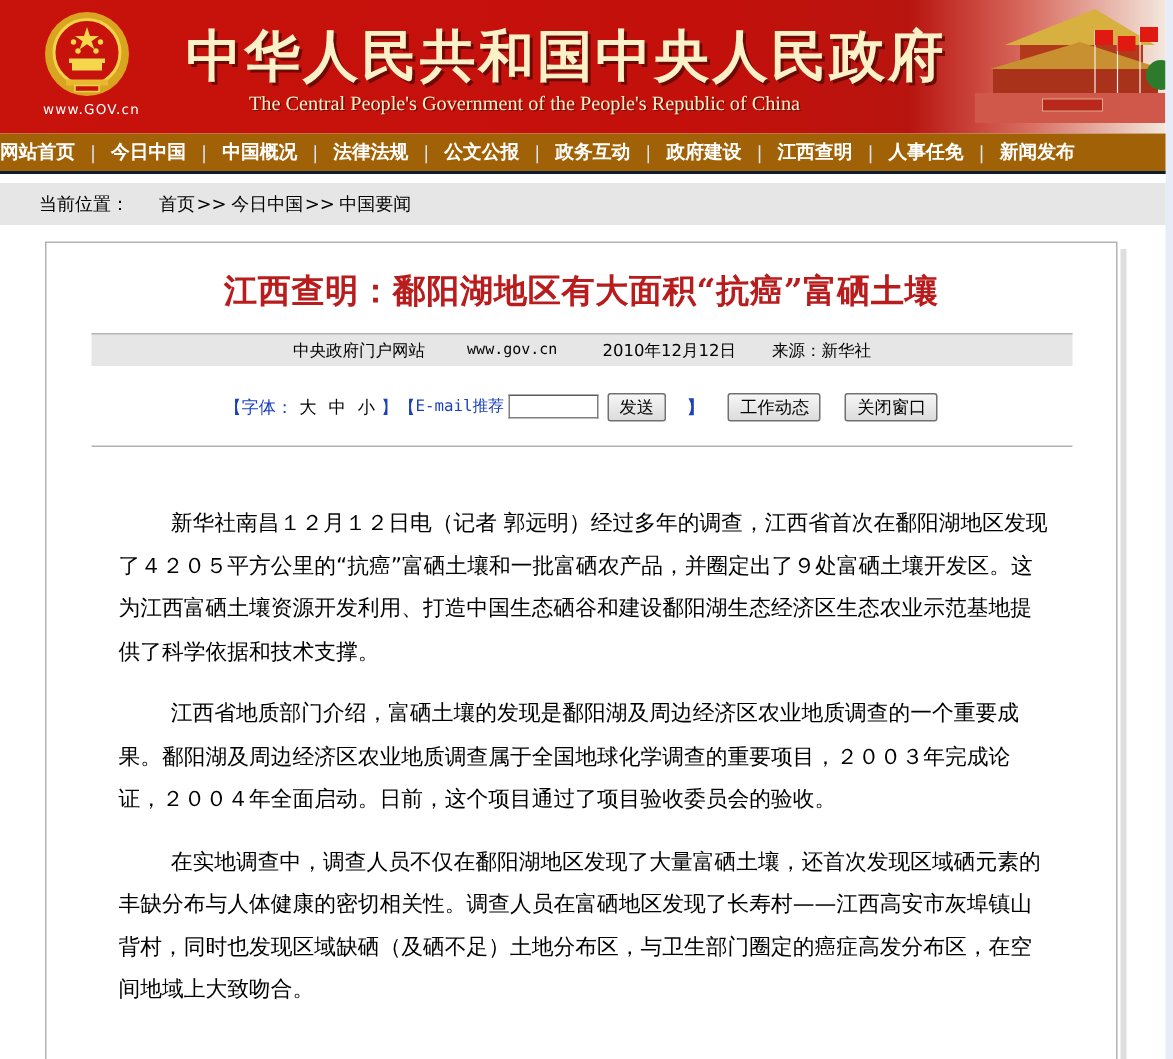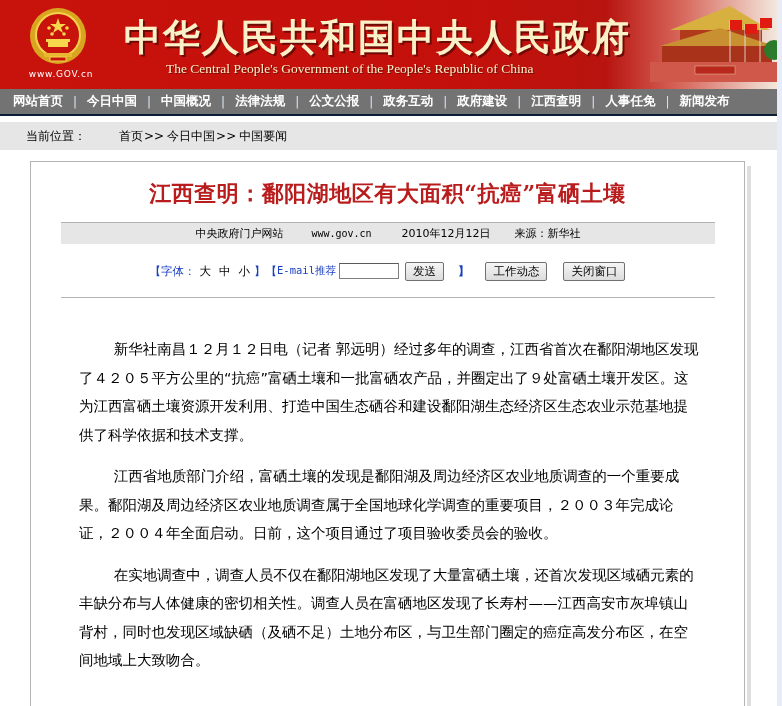--- a/index.html
+++ b/index.html
@@ -29,38 +29,38 @@
   .banner-title-en {
     position: absolute; left: 166px; top: 61px;
     font-family: Liberation Serif, serif; font-size: 13.5px; color: #fbf1c9; white-space: nowrap;
     text-shadow: 1px 1px 0 #6e0a06;
   }
   .gate { position: absolute; left: 640px; top: 0; width: 137px; height: 89px; }
 
   
   .navbar {
     position: absolute; left: 0; top: 89px; width: 777px; height: 27px;
-    background: #737373; border-bottom: 2px solid #0c1e33;
-    display: flex; align-items: center; padding-left: 13px;
+    background: #a16207; border-bottom: 2px solid #0c1e33;
+    display: flex; align-items: center; padding-left: 0;
   }
   .nav-item {
     font-family: "DejaVu Sans", sans-serif; font-weight: bold; font-size: 12.5px;
     color: #ffffff; white-space: nowrap; cursor: pointer;
   }
   .nav-sep { color: #d8e4f2; font-size: 12px; margin: 0 10px; }
 
   
   .gap { position: absolute; left: 0; top: 116px; width: 777px; height: 6px; background: #fff; }
   .breadcrumb {
     position: absolute; left: 0; top: 122px; width: 777px; height: 28px;
     background: #e6e6e6; display: flex; align-items: center; padding-left: 26px;
     font-size: 12px; color: #000;
   }
   .breadcrumb .crumb { cursor: pointer; }
-  .breadcrumb .lbl { margin-right: 33px; }
+  .breadcrumb .lbl { margin-right: 20px; }
   .breadcrumb .arrow { margin: 0 3px 0 1px; }
 
   
   .article-shadow { position: absolute; left: 747px; top: 166px; width: 4px; height: 540px; background: #dedede; }
   .article {
     position: absolute; left: 30px; top: 161px; width: 715px; height: 560px;
     border: 1px solid #b3b3b3; background: #fff;
   }
   .title {
     position: absolute; left: 0; top: 17px; width: 713px; text-align: center;

